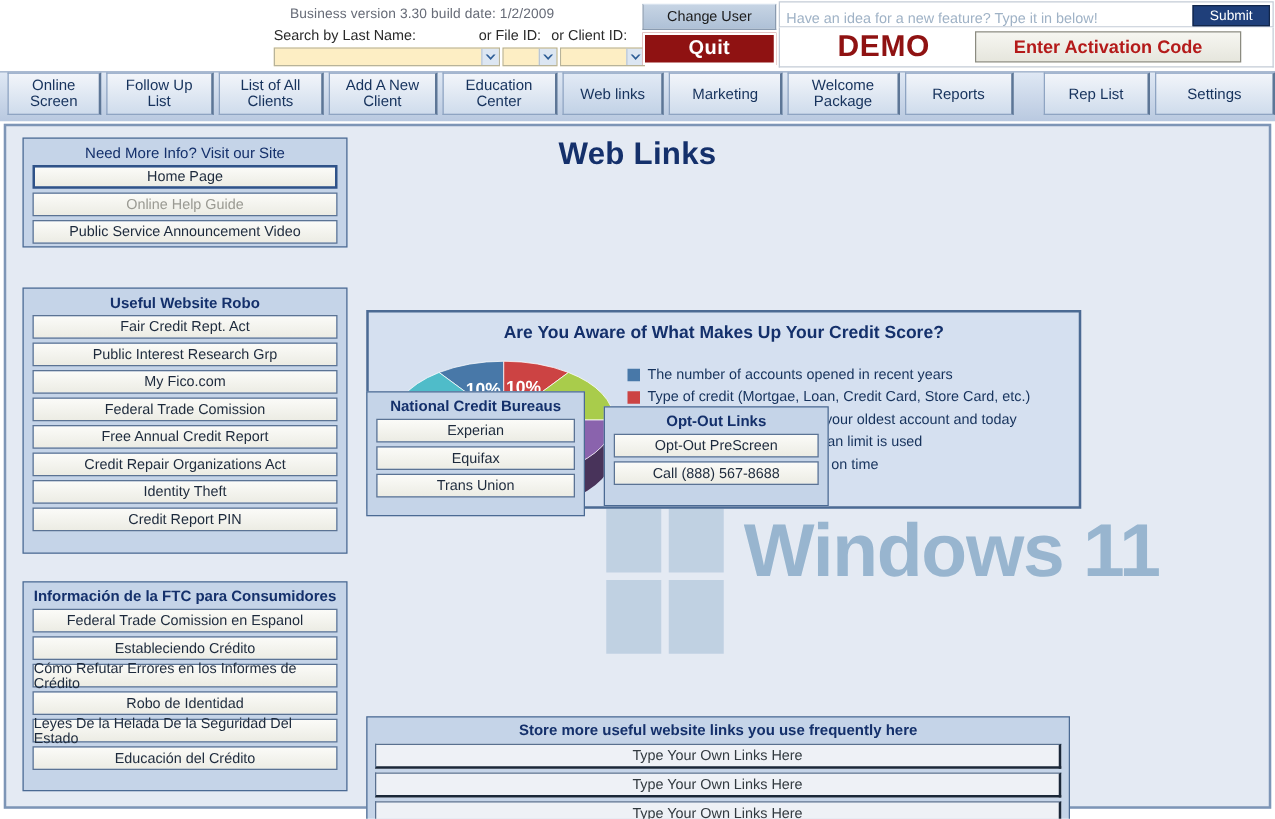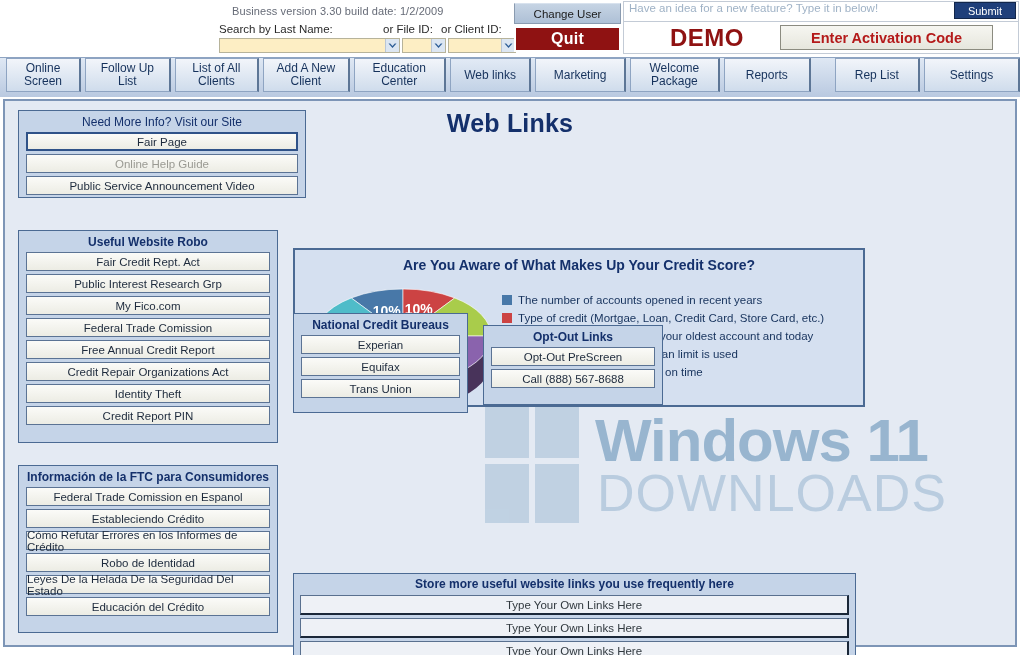--- a/index.html
+++ b/index.html
@@ -66,21 +66,21 @@
     position: absolute; left: 514px; top: 26px; width: 107px; height: 26px;
     background: #8f1212; border: 2px solid #ffffff;
     color: #ffffff; font-size: 16px; font-weight: bold;
     display: flex; align-items: center; justify-content: center;
     cursor: pointer; letter-spacing: .3px;
   }
 
   .idea-box {
     position: absolute; left: 623px; top: 1px; width: 396px; height: 21px;
     background: #ffffff; border: 1px solid #c3cbd6;
-    display: flex; align-items: flex-start;
+    display: flex; align-items: flex-end;
   }
   .idea-text {
     flex: 1; padding-left: 5px; font-size: 11.5px; color: #9fb2c6;
     white-space: nowrap; overflow: hidden;
   }
   .btn-submit {
     width: 62px; height: 17px; margin-right: 2px;
     background: #1f3f7a; color: #ffffff; font-size: 11px;
     border: 1px solid #12264a;
     display: flex; align-items: center; justify-content: center;
@@ -340,29 +340,28 @@
   <div class="page">
 
     <div class="watermark">
       <div class="wm-logo">
         <div class="pane" style="left:0;top:0;width:44px;height:57px;"></div>
         <div class="pane" style="left:50px;top:0;width:44px;height:57px;"></div>
         <div class="pane" style="left:0;top:63px;width:44px;height:59px;"></div>
         <div class="pane" style="left:50px;top:63px;width:44px;height:59px;"></div>
       </div>
       <div class="wm-text1">Windows 11</div>
-      <div class="wm-text2">DOWNLOADS</div>
     </div>
 
     <div class="page-title">Web Links</div>
 
-    <div class="panel" style="left:13px; top:9px; width:288px; height:88px;">
+    <div class="panel" style="left:13px; top:9px; width:260px; height:88px;">
       <div class="panel-title reg">Need More Info? Visit our Site</div>
       <div id="need-more-info-buttons">
-          <div class="lbtn primary">Fair Page</div>
+          <div class="lbtn primary">Home Page</div>
           <div class="lbtn muted">Online Help Guide</div>
           <div class="lbtn">Public Service Announcement Video</div>
         </div>
     </div>
 
     <div class="panel" style="left:13px; top:129px; width:260px; height:213px;">
       <div class="panel-title">Useful Website Robo</div>
       <div id="useful-links-buttons">
           <div class="lbtn">Fair Credit Rept. Act</div>
           <div class="lbtn">Public Interest Research Grp</div>

